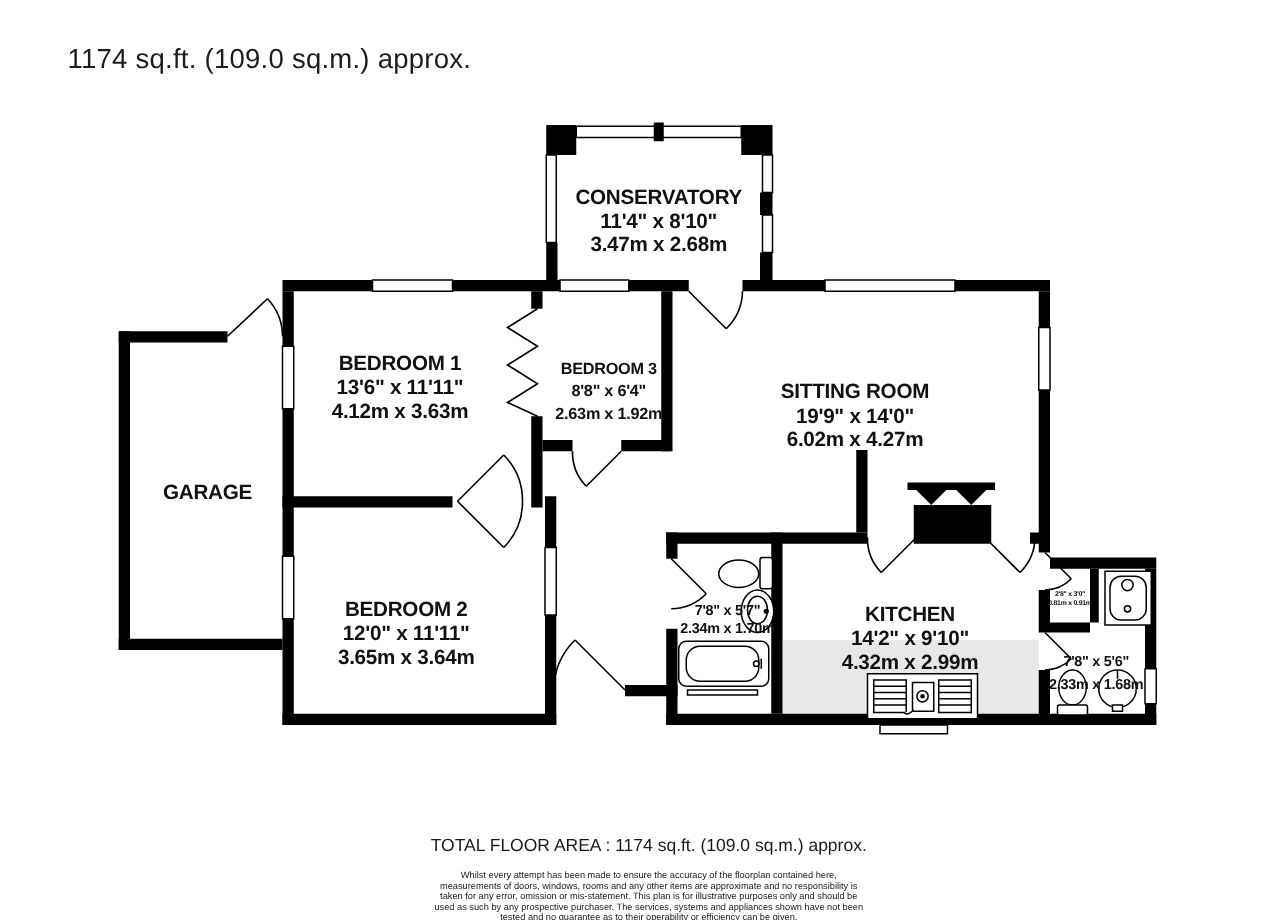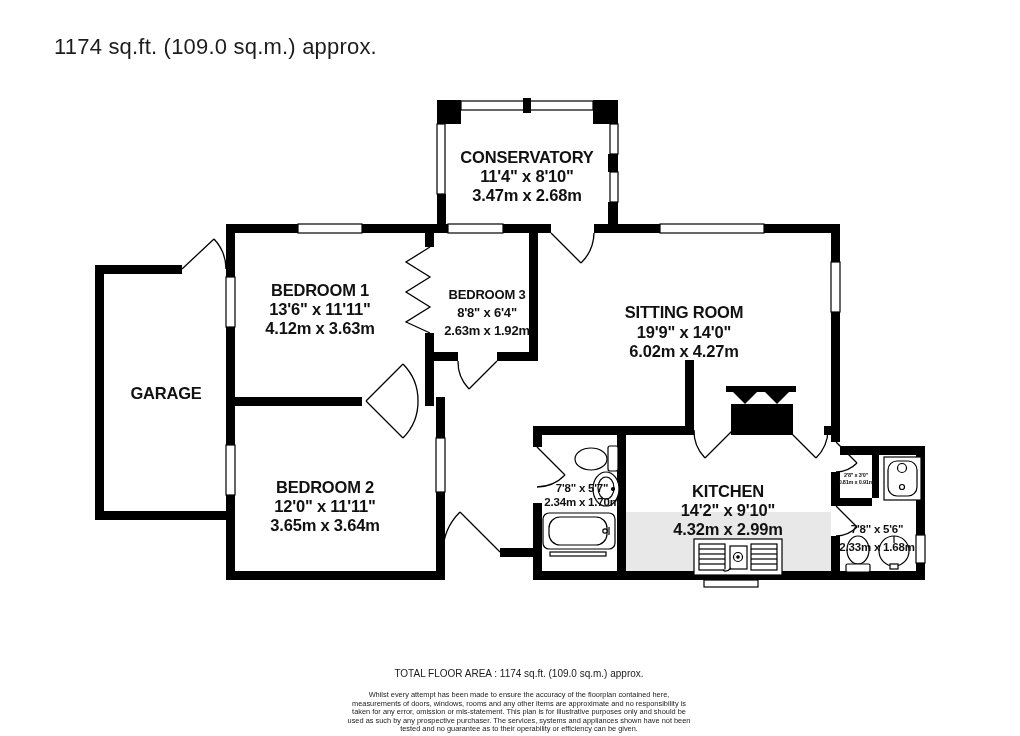--- a/index.html
+++ b/index.html
@@ -16,21 +16,21 @@
     font-family:"Liberation Sans", sans-serif;
     font-weight:700;fill:#111;text-anchor:middle;letter-spacing:-0.2px;
   }
   .fs-big{font-size:16.5px;}
   .fs-med{font-size:13px;}
   .fs-sml{font-size:11.5px;}
   .fs-tiny{font-size:5.5px;}
   .footer{
     position:absolute;left:18px;top:668px;width:1002px;text-align:center;color:#1a1a1a;
   }
-  .footer .total{font-size:10px;margin:0 0 3px 0;}
+  .footer .total{font-size:14px;margin:0 0 3px 0;}
   .footer .disclaimer{
     font-size:7.4px;line-height:8.6px;max-width:345px;margin:12px auto;
   }
   .footer .credit{font-size:7.4px;line-height:8.6px;margin:0;}
 </style>
 </head>
 <body>
 
 <div class="title">1174 sq.ft. (109.0 sq.m.) approx.</div>
 

